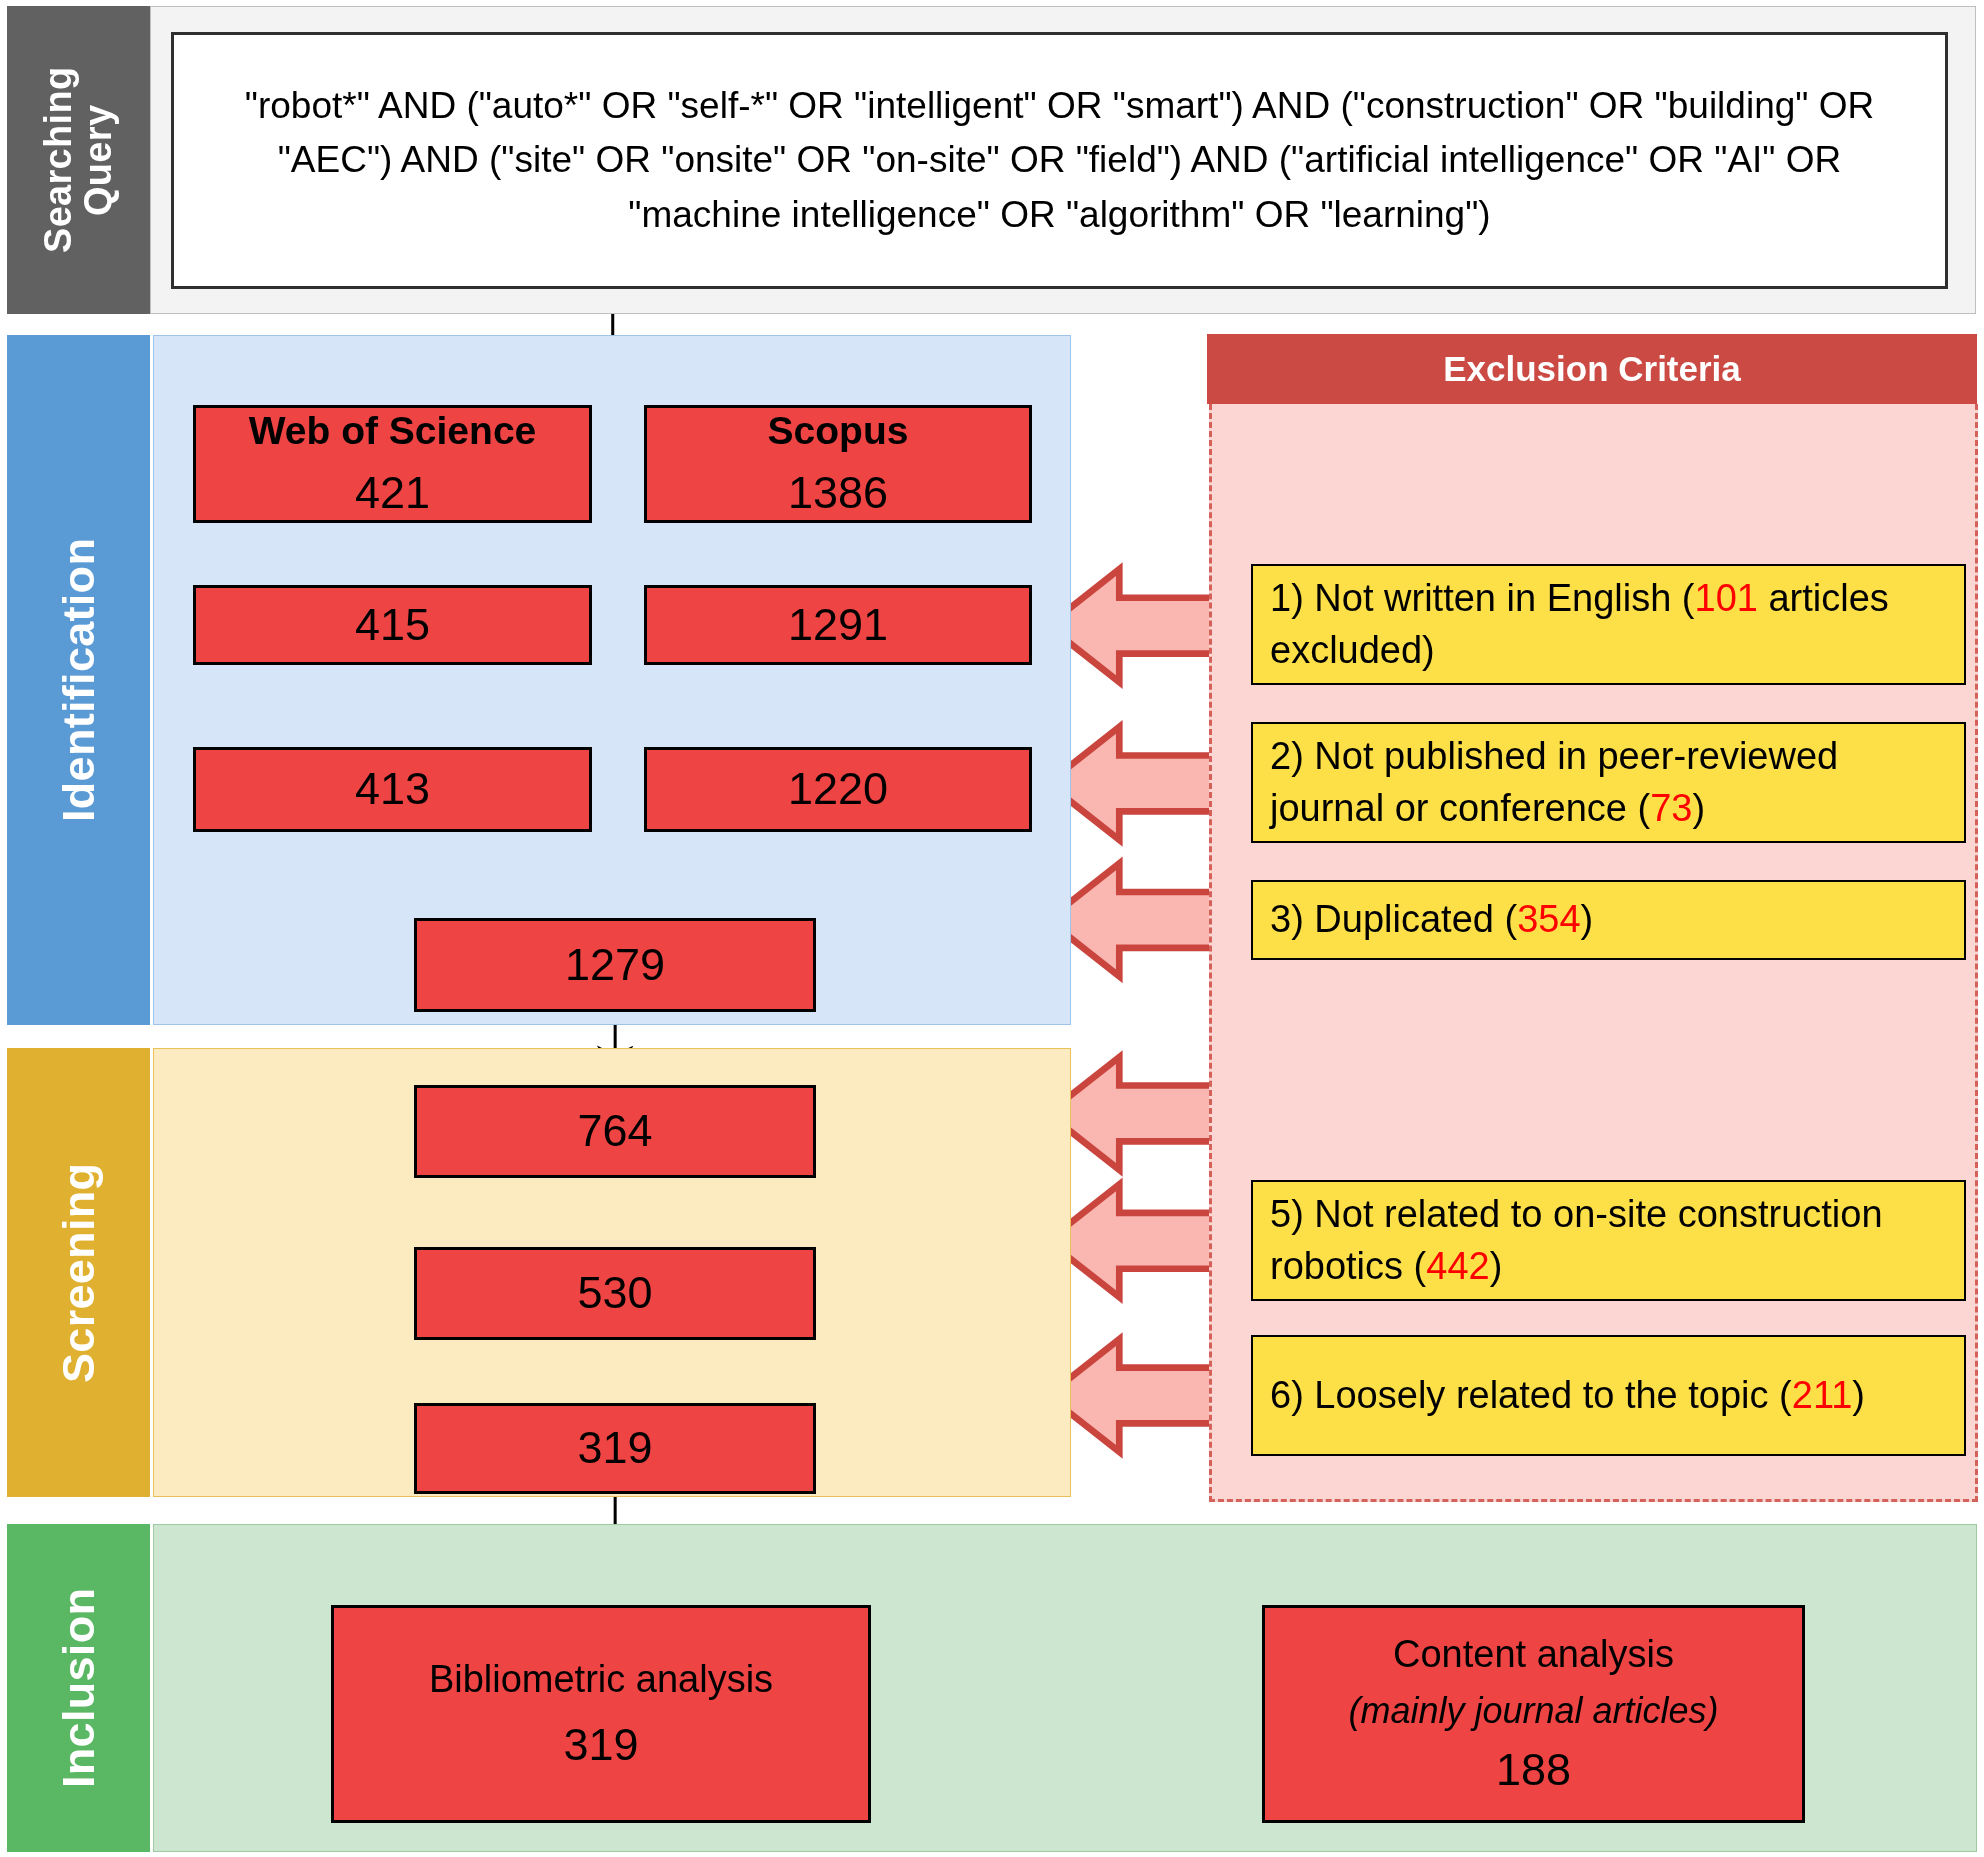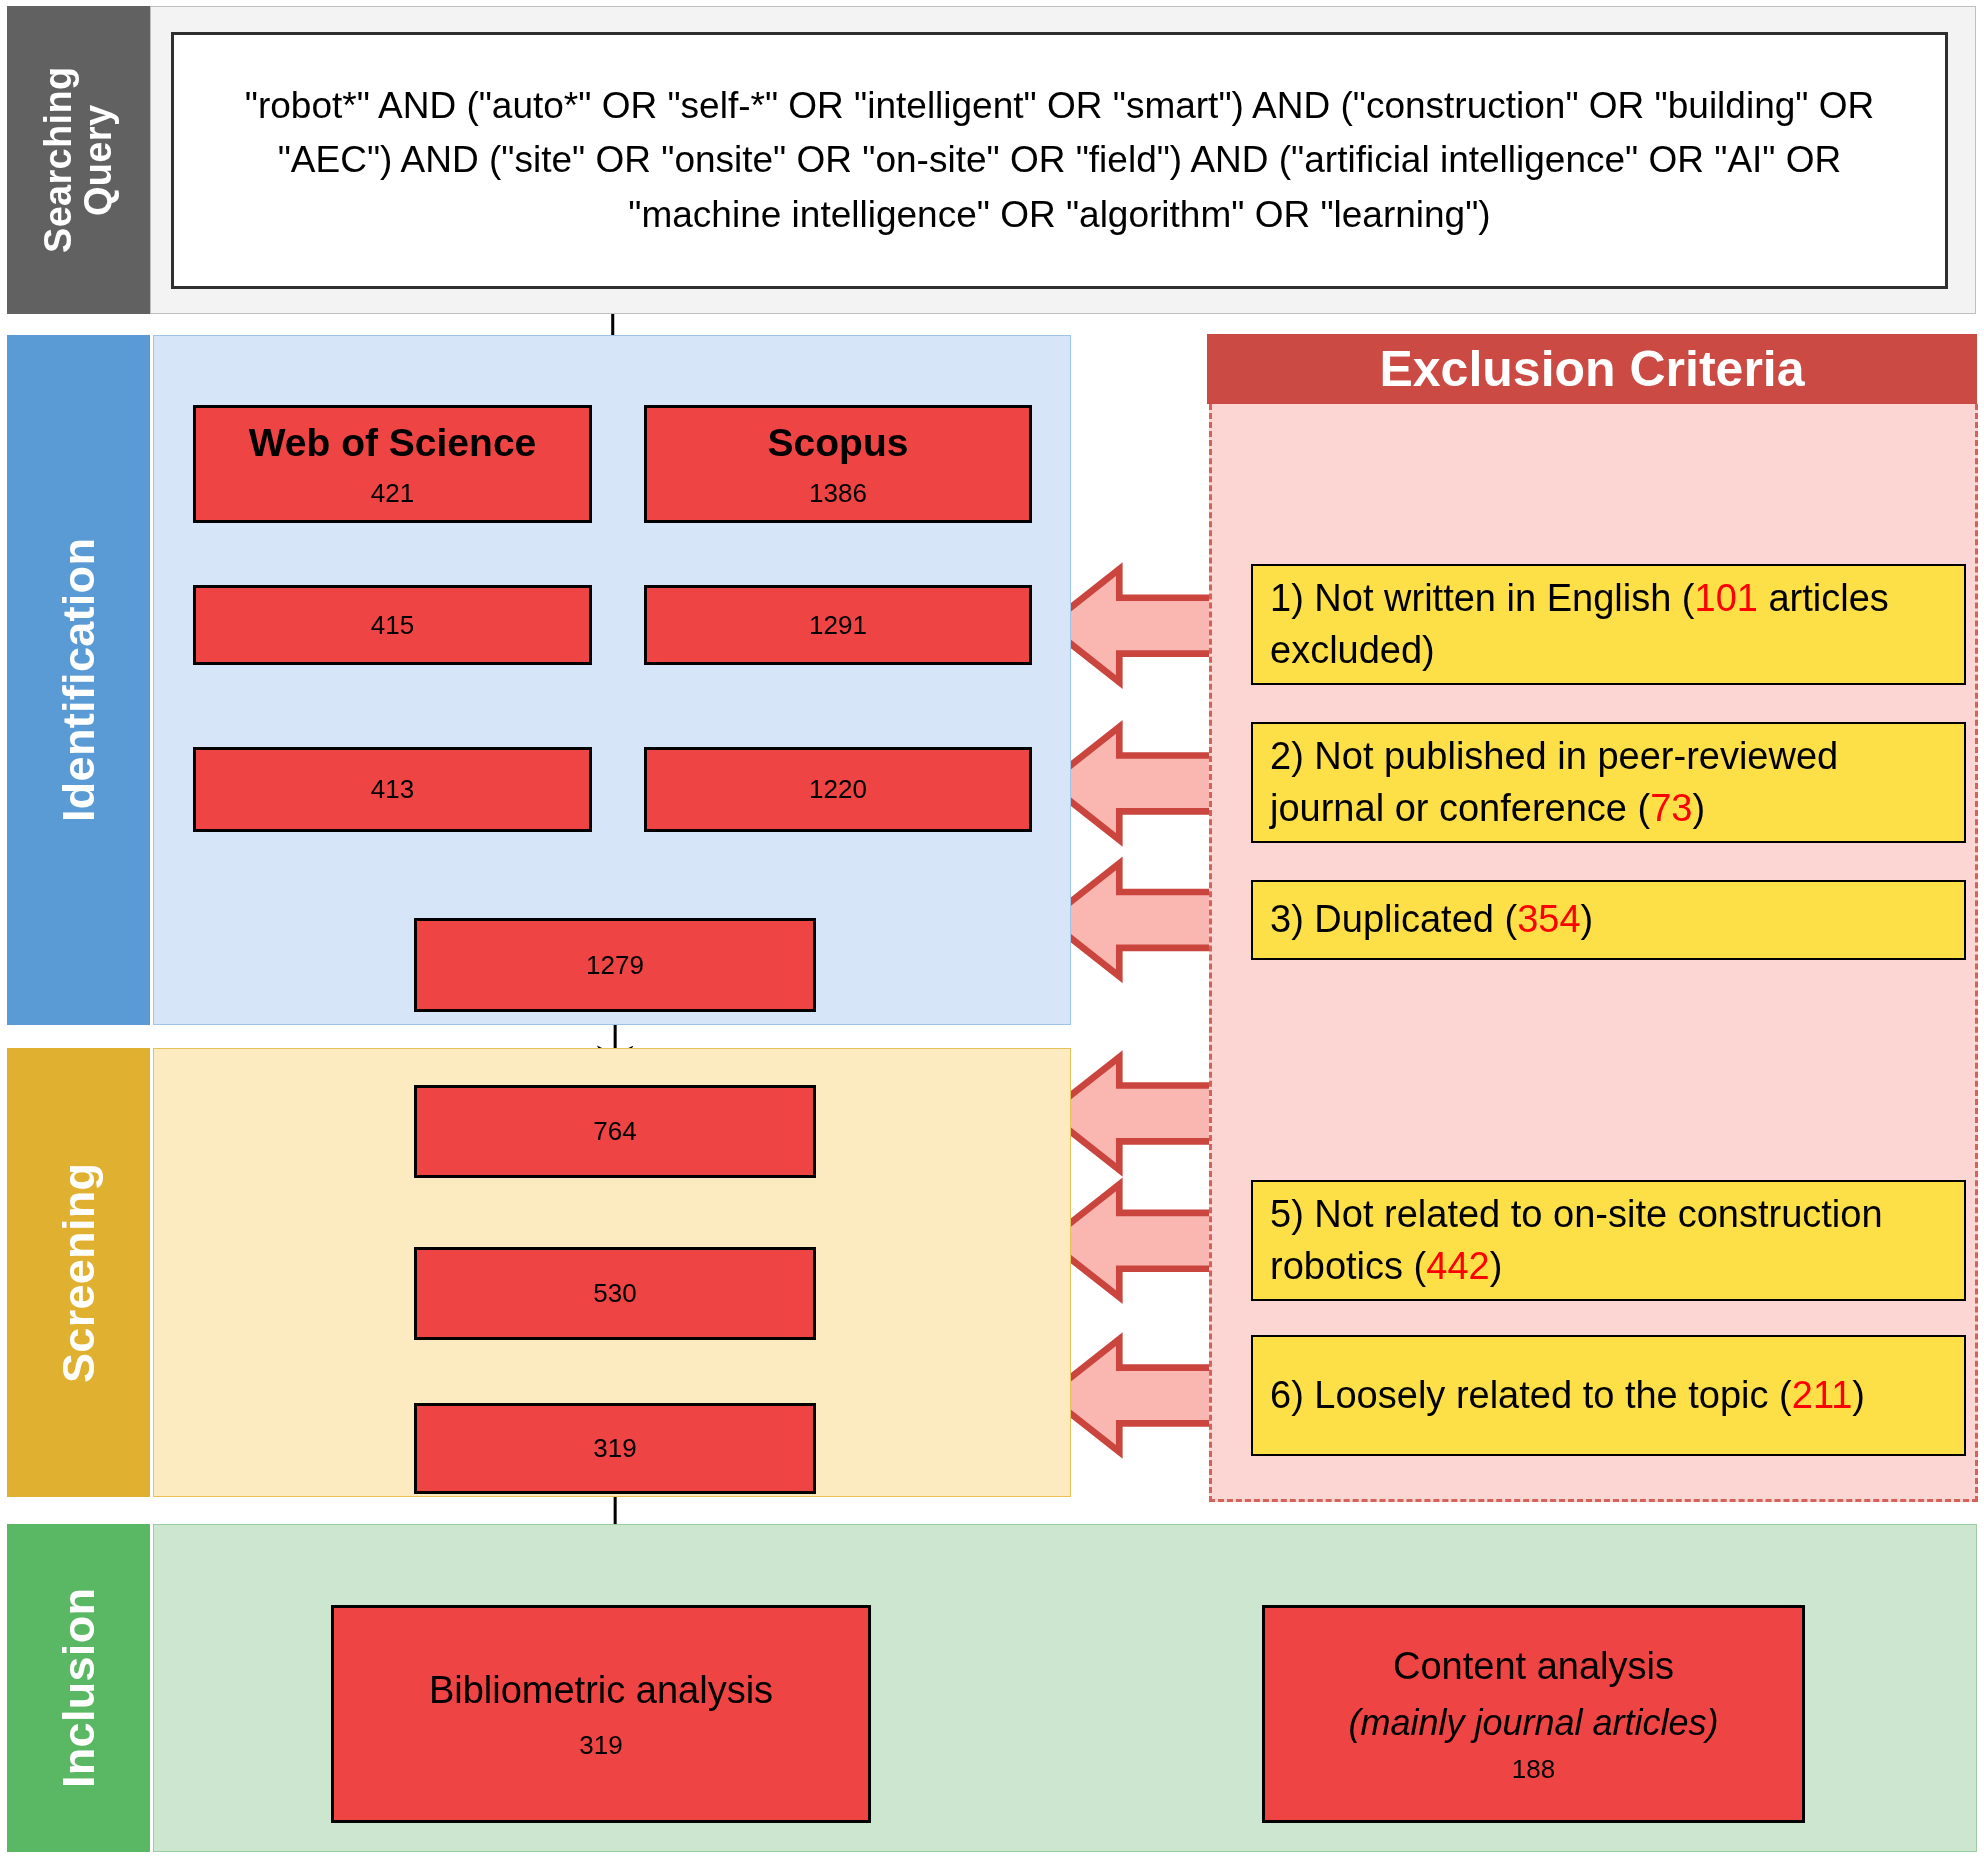--- a/index.html
+++ b/index.html
@@ -68,21 +68,21 @@
     box-sizing: border-box;
     background: #ef4444;
     border: 3px solid #000000;
     display: flex;
     flex-direction: column;
     align-items: center;
     justify-content: center;
     color: #000000;
   }
   .fbox .title { font-size: 39px; font-weight: bold; line-height: 1.25; }
-  .fbox .num   { font-size: 26px; line-height: 1.25; }
+  .fbox .num   { font-size: 45px; line-height: 1.25; }
   .fbox .sub   { font-size: 36px; font-style: italic; line-height: 1.25; }
   .fbox .plain { font-size: 38px; line-height: 1.3; }
 
   
   .box-wos    { left: 193px;  top: 405px;  width: 399px; height: 118px; gap: 9.7px; }
   .box-scopus { left: 644px; top: 405px;  width: 388px; height: 118px; gap: 9.7px; }
   
   .box-415  { left: 193px;  top: 585px;  width: 399px; height: 80px; }
   .box-1291 { left: 644px; top: 585px;  width: 388px; height: 80px; }
   
@@ -101,21 +101,21 @@
   .box-content { left: 1262px; top: 1605px; width: 543px; height: 218px; gap: 8.5px; }
 
   
   .excl-header {
     position: absolute;
     left: 1207px; top: 334px;
     width: 770px; height: 70px;
     background: #CB4A43;
     display: flex; align-items: center; justify-content: center;
     color: #ffffff;
-    font-size: 50px;
+    font-size: 35px;
     font-weight: bold;
   }
   .excl-body {
     position: absolute;
     left: 1209px; top: 404px;
     width: 769px; height: 1098px;
     box-sizing: border-box;
     background: #FBD6D3;
     border: 3px dashed #D4615A;
     border-top: none;

